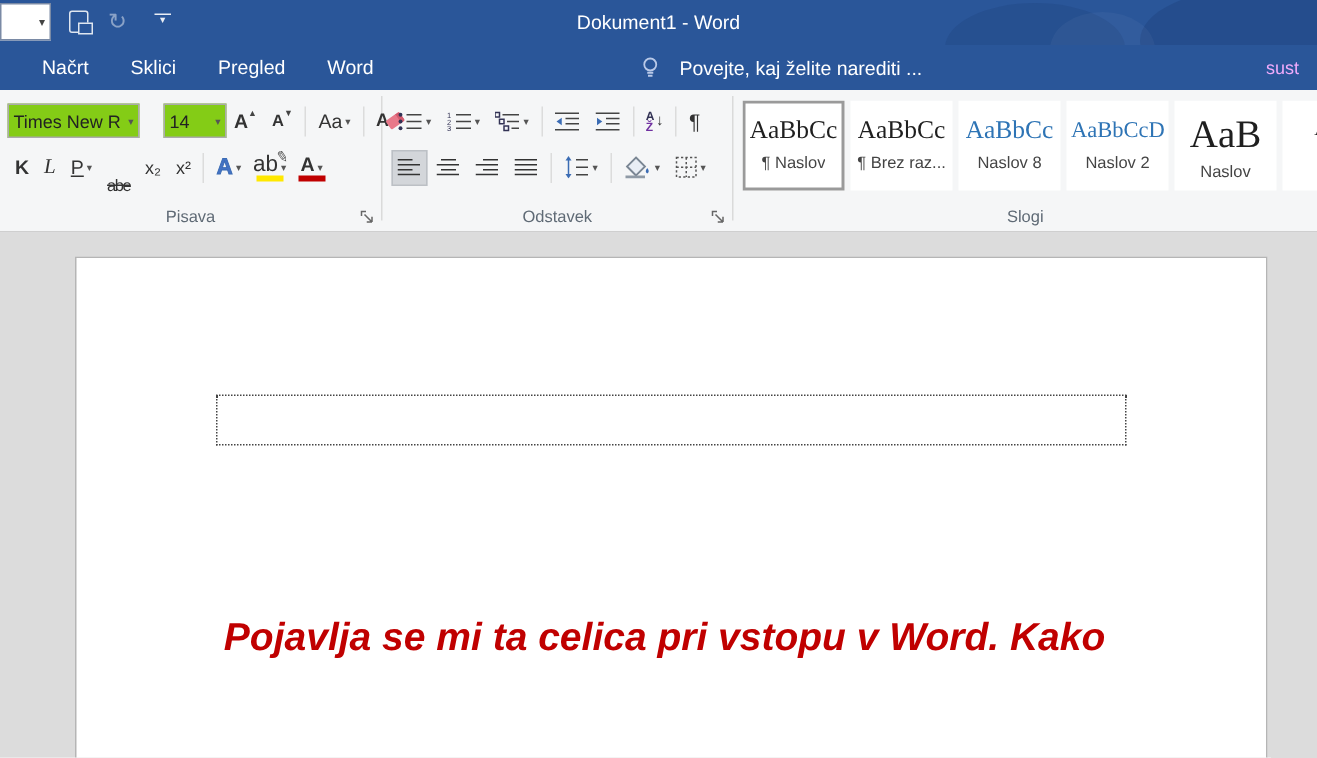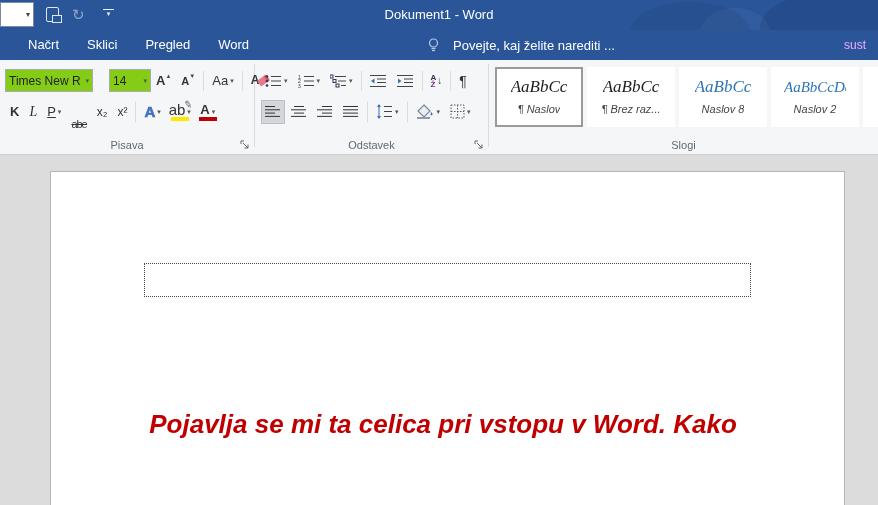--- a/index.html
+++ b/index.html
@@ -69,23 +69,23 @@
     transform:rotate(-35deg); box-shadow:inset -3px 0 0 #d45a6e; }
   
   .sortIc { display:flex; align-items:center; gap:1px; }
   .sortIc .col { display:flex; flex-direction:column; line-height:7px; font-size:8px; font-weight:bold; }
   .sortIc .az-a { color:#335; } .sortIc .az-z { color:#7030a0; }
   .sortIc .dn { font-size:10px; color:#333; }
   .pilc { font-size:14px; color:#333; }
   svg.ic { display:block; }
   
   .styles-wrap { position:absolute; left:6px; top:7px; right:0; height:62px; display:flex; overflow:hidden; }
-  .stylecard { width:88px; height:60px; margin-right:4px; background:#fff; border:1px solid transparent;
+  .stylecard { width:68px; height:60px; margin-right:4px; background:#fff; border:1px solid transparent;
     display:flex; flex-direction:column; align-items:center; justify-content:flex-start; padding-top:8px;
-    overflow:hidden; flex:0 0 auto; cursor:default;font-style:italic; }
+    overflow:hidden; flex:0 0 auto; cursor:default; }
   .stylecard.sel { border:2px solid #9a9a9a; padding-top:7px; }
   .sprev { font-family:"Liberation Serif", serif; font-size:17px; color:#1f1f1f; white-space:nowrap;
     max-width:62px; overflow:hidden; line-height:22px; }
   .sprev.h { color:#2e74b5; }
   .sprev.big { font-size:26px; line-height:28px; }
   .sname { font-size:11px; color:#444; margin-top:5px; white-space:nowrap; max-width:64px; overflow:hidden; }
   
   .canvas { position:absolute; top:156px; left:0; right:0; bottom:0; background:#dcdcdc; }
   .page { position:absolute; left:50px; width:795px; top:15px; bottom:-2px; background:#fff;
     border:1px solid #b5b5b5; }

